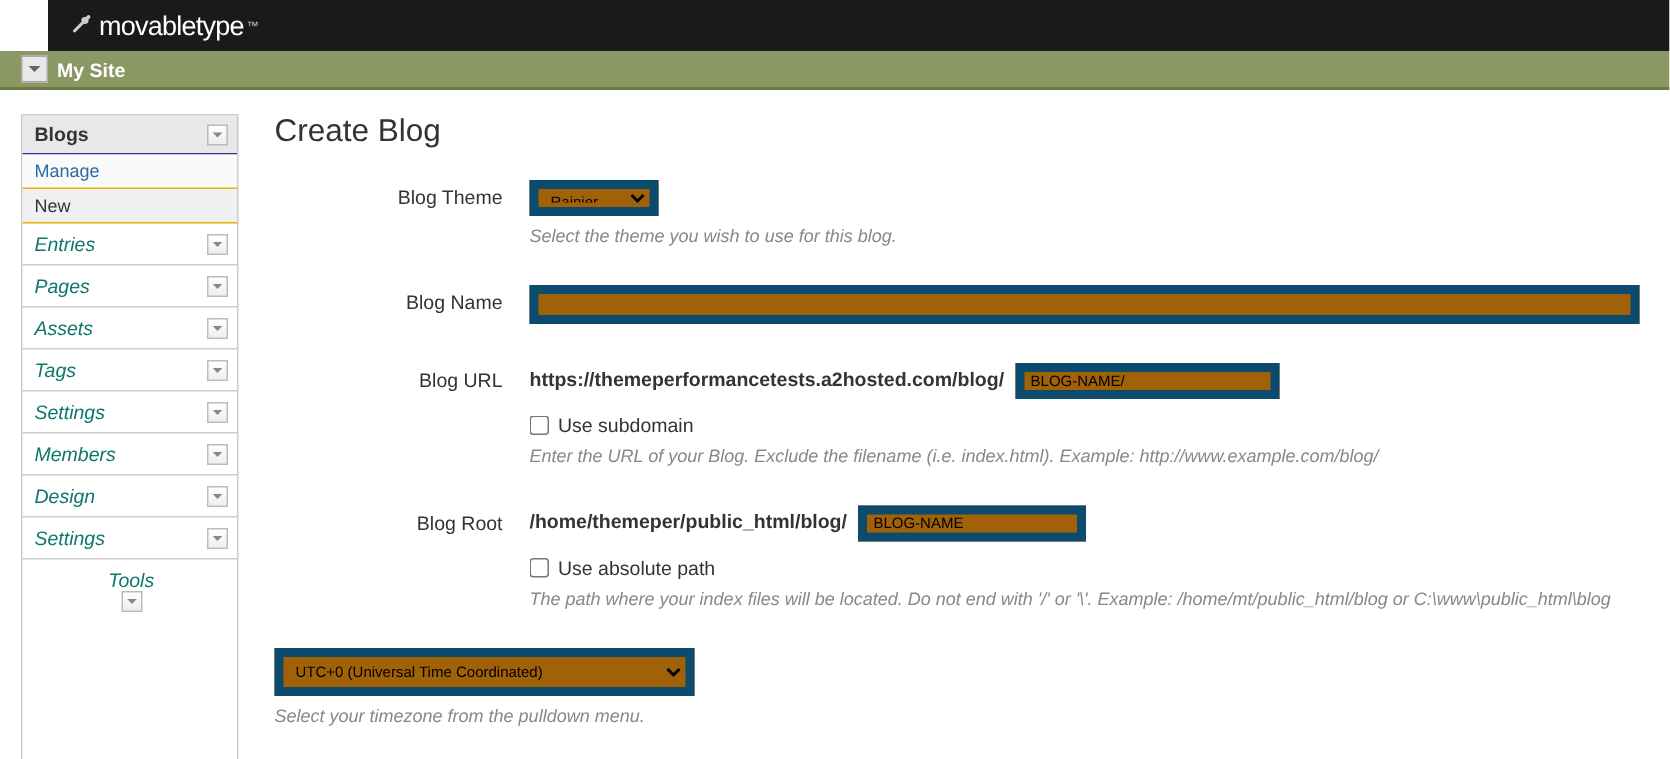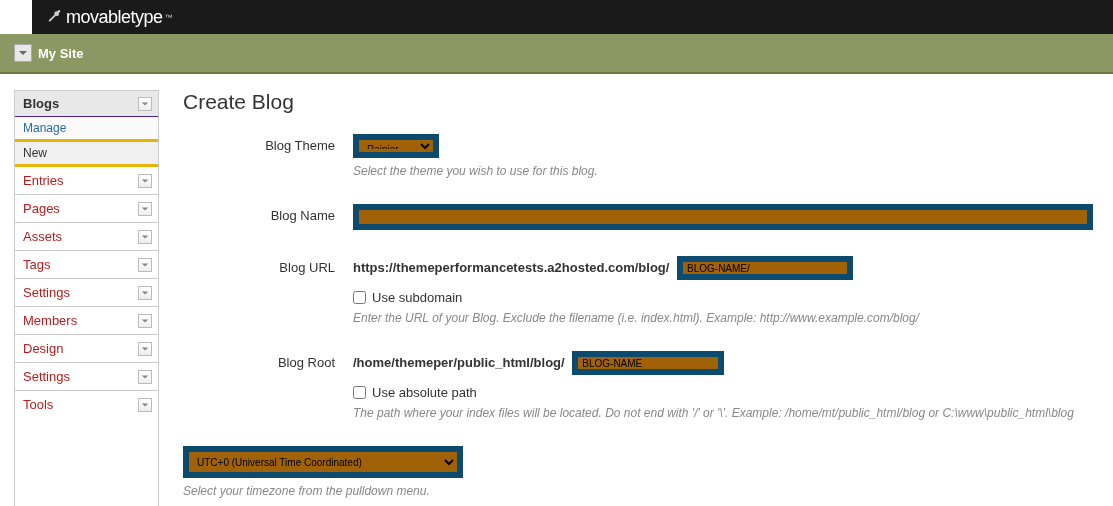--- a/index.html
+++ b/index.html
@@ -3,33 +3,33 @@
 <meta charset="utf-8">
 <style>
   * { box-sizing: border-box; margin: 0; padding: 0; }
   body { font-family: Arial, Helvetica, sans-serif; font-size: 13px; color: #333; background: #fff; }
 
   .topbar { background: #1a1a1a; height: 34px; display: flex; align-items: center; padding-left: 14px; margin-left: 32px; }
   .logo-wrench { color: #ccc; margin-right: 4px; }
   .logo-text { color: #fff; font-size: 18px; font-weight: 400; letter-spacing: -0.5px; }
   .logo-tm { color: #ccc; font-size: 8px; vertical-align: super; margin-left: 2px; }
 
-  .sitebar { background: #8B9864; height: 40px; display: flex; align-items: center; padding-left: 14px; border-bottom: 2px solid #6b7a46; }
+  .sitebar { background: #8B9864; height: 26px; display: flex; align-items: center; padding-left: 14px; border-bottom: 2px solid #6b7a46; }
   .site-toggle { width: 18px; height: 18px; background: #e8e8e8; border: 1px solid #aaa; display: flex; align-items: center; justify-content: center; margin-right: 6px; cursor: pointer; }
   .site-toggle svg { width: 10px; height: 10px; }
   .site-name { color: #fff; font-weight: bold; font-size: 13px; }
 
   .layout { display: flex; padding: 16px 0 0 14px; }
 
   .sidebar { width: 145px; border: 1px solid #ccc; background: #fff; }
   .side-head { background: #e8e8e8; display: flex; align-items: center; justify-content: space-between; padding: 5px 6px 5px 8px; border-bottom: 1px solid #4c1d95; font-weight: bold; font-size: 13px; }
-  .side-sub { background: #fafafa; padding: 4px 8px; border-bottom: 3px solid #eab308; color: #2b6aa3; font-size: 12px; cursor: pointer; }
+  .side-sub { background: #fafafa; padding: 4px 8px; border-bottom: 1px solid #eab308; color: #2b6aa3; font-size: 12px; cursor: pointer; }
   .side-sub.active { color: #333; background: #f0f0f0; }
-  .side-item { display: flex; align-items: center; justify-content: space-between; padding: 6px 6px 6px 8px; border-bottom: 1px solid #ccc; color: #b91c1c; cursor: pointer; }
-  .side-item:last-child { border-bottom: none; }
+  .side-item { display: flex; align-items: center; justify-content: space-between; padding: 6px 6px 6px 8px; border-bottom: 1px solid #ccc; color: #0f766e; cursor: pointer; font-style: italic; }
+  .side-item:last-child { border-bottom: none; flex-direction: column; }
   .expand { width: 14px; height: 14px; border: 1px solid #bbb; background: linear-gradient(#fff,#eee); display: flex; align-items: center; justify-content: center; cursor: pointer; }
   .expand svg { width: 8px; height: 8px; }
 
   .main { flex: 1; padding-left: 24px; }
   h1.page-title { font-size: 21px; font-weight: normal; color: #333; margin-bottom: 20px; }
 
   .form-row { display: flex; margin-bottom: 26px; }
   .form-label { width: 170px; text-align: right; padding-right: 18px; padding-top: 4px; font-size: 13px; }
   .form-field { flex: 1; }
   .hint { color: #888; font-style: italic; font-size: 12px; margin-top: 6px; }

